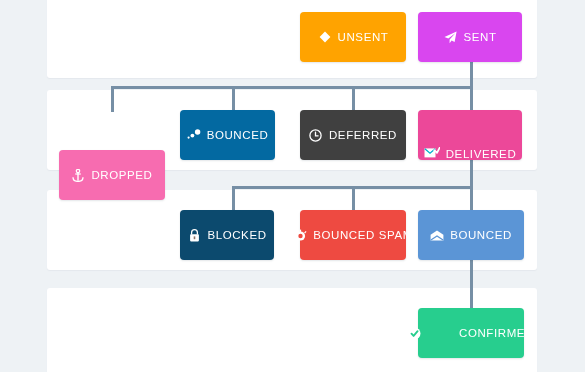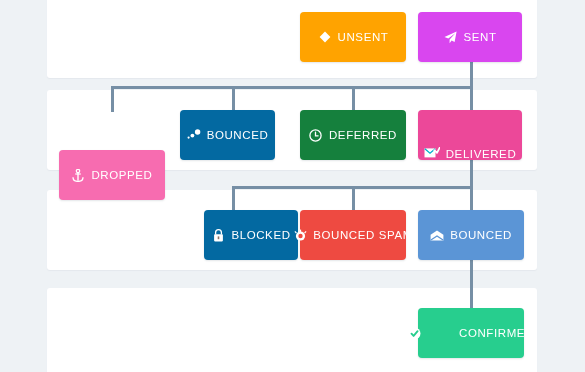--- a/index.html
+++ b/index.html
@@ -131,42 +131,42 @@
     <span class="ico">
       <svg width="14" height="12" viewBox="0 0 14 12">
         <circle cx="1.6" cy="8.6" r="1.1" fill="#fff"></circle>
         <circle cx="5.4" cy="6.6" r="1.9" fill="#fff"></circle>
         <circle cx="10.6" cy="3.0" r="2.7" fill="#fff"></circle>
       </svg>
     </span>
     <span class="lbl">BOUNCED</span>
   </div>
 
-  <div class="node" style="left:300px; top:110px; width:106px; background:#15803d;">
+  <div class="node" style="left:300px; top:110px; width:106px; background:#404040;">
     <span class="ico">
       <svg width="13" height="13" viewBox="0 0 13 13">
         <circle cx="6.5" cy="6.5" r="5.6" fill="none" stroke="#fff" stroke-width="1.3"></circle>
         <path d="M6.5 3.2 L6.5 6.8 L9.1 6.8" fill="none" stroke="#fff" stroke-width="1.3" stroke-linecap="round"></path>
       </svg>
     </span>
     <span class="lbl">DEFERRED</span>
   </div>
 
   <div class="node" style="left:418px; top:110px; width:104px; background:#ec4899;align-items:flex-end;">
     <span class="ico" style="width:16px;">
       <svg width="16" height="12" viewBox="0 0 16 12">
         <path d="M0.5 1.4 L0.5 10.4 L11.5 10.4 L11.5 1.4 Z" fill="#fff"></path>
         <path d="M0.8 1.8 L6.0 6.2 L11.2 1.8" fill="none" stroke="#00B0CB" stroke-width="1.3"></path>
         <path d="M10.2 3.1 L13.0 5.9 L15.6 0.8" fill="none" stroke="#fff" stroke-width="1.8" stroke-linecap="round" stroke-linejoin="round"></path>
       </svg>
     </span>
     <span class="lbl">DELIVERED</span>
   </div>
 
-  <div class="node" style="left:180px; top:210px; width:94px; background:#0369a1;margin-left:24px;">
+  <div class="node" style="left:180px; top:210px; width:94px; background:#0c4a6e;">
     <span class="ico">
       <svg width="11" height="13" viewBox="0 0 11 13">
         <path d="M2.6 5.4 L2.6 3.6 A2.9 2.9 0 0 1 8.4 3.6 L8.4 5.4" fill="none" stroke="#fff" stroke-width="1.3"></path>
         <rect x="1.1" y="5.2" width="8.8" height="7.2" rx="0.8" fill="#fff"></rect>
         <rect x="4.7" y="7.4" width="1.6" height="2.8" fill="#8B7367"></rect>
       </svg>
     </span>
     <span class="lbl">BLOCKED</span>
   </div>
 

